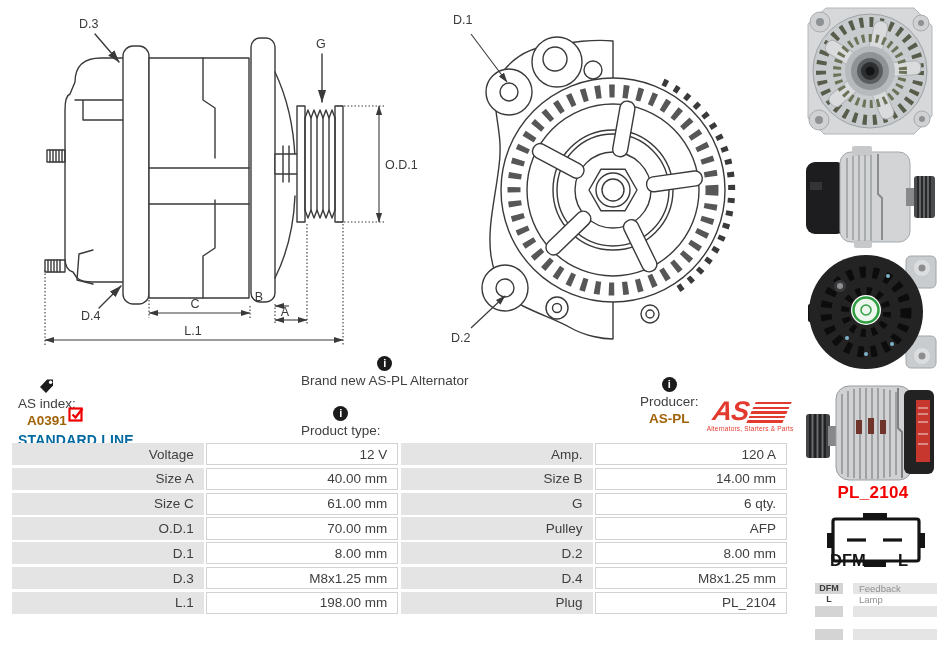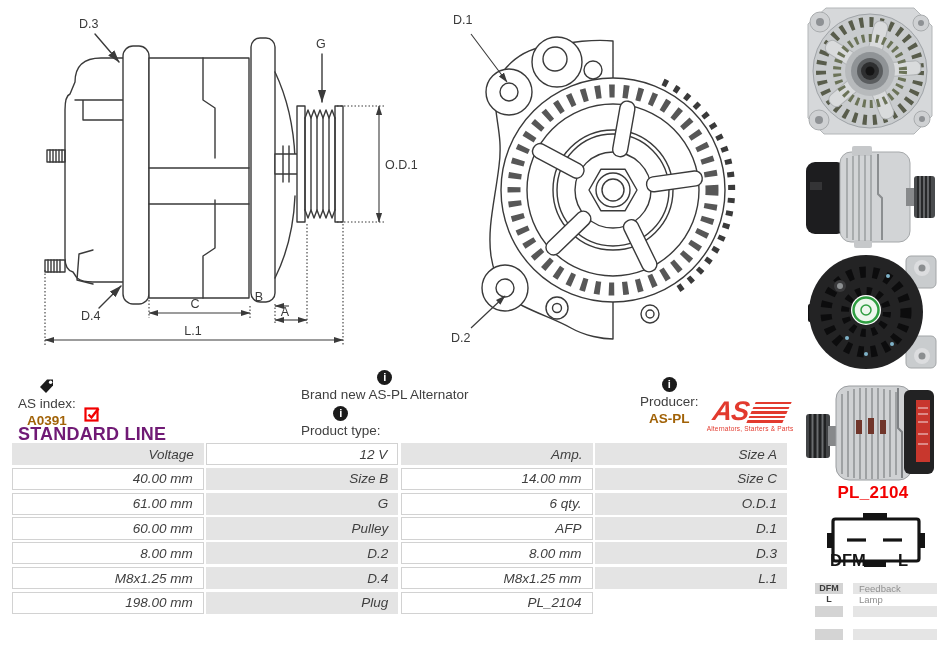--- a/index.html
+++ b/index.html
@@ -15,34 +15,34 @@
 
   
   .info-item { position:absolute; display:flex; align-items:center; gap:2px; font-size:13.5px; white-space:nowrap;flex-direction:column; }
   .info-item b { color:#a16207; }
   .info-icon {
     display:inline-block; width:15px; height:15px; border-radius:50%;
     background:#1b1b1b; color:#fff; text-align:center; line-height:15px;
     font-size:11px; font-weight:bold; flex:0 0 auto;
   }
   .info-icon::before { content:"i"; }
-  .standard-line { color:#701a75; font-weight:bold; font-size:18px; letter-spacing:.2px; }
+  .standard-line { color:#0369a1; font-weight:bold; font-size:14px; letter-spacing:.2px;margin-top:8px; }
 
   
   .as-logo { position:absolute; left:700px; top:397px; width:100px; text-align:center; }
   .as-logo-row { display:flex; align-items:flex-end; justify-content:center; height:26px; }
   .as-logo-text { font-style:italic; font-weight:bold; font-size:27px; line-height:24px; color:#e23a2e; letter-spacing:-1px; transform:skewX(-8deg); }
   .as-logo-stripes { width:36px; height:21px; margin-left:2px; transform:skewX(-24deg);
     background:repeating-linear-gradient(180deg,#e23a2e 0 2.4px, #fff 2.4px 4.6px); }
   .as-logo-tagline { font-size:6.5px; color:#e23a2e; margin-top:2px; letter-spacing:.2px; }
 
   
   .spec-table {
     position:absolute; left:12px; top:443px; width:775px; height:171px;
-    display:grid; grid-template-columns:repeat(4,1fr); grid-auto-rows:1fr; gap:2.6px;font-style:italic;
+    display:grid; grid-template-columns:repeat(4,1fr); grid-auto-rows:1fr; gap:2.6px;
   }
   .spec-cell { font-size:13.5px; display:flex; align-items:center; justify-content:flex-end; padding-right:10px; }
   .spec-label { background:#e4e4e4; color:#3f3f3f; }
   .spec-value { background:#fff; border:1px solid #d2d2d2; color:#3f3f3f;padding-left:48px; }
 
   
   .plug-title { position:absolute; left:808px; top:483px; width:130px; text-align:center;
     color:#f20000; font-weight:bold; font-size:17px; letter-spacing:.3px; }
   .plug-pins { position:absolute; left:830px; top:551px; width:92px; display:flex; justify-content:space-between;
     font-weight:bold; font-size:16.5px; color:#141414; }
@@ -276,21 +276,21 @@
   </div>
 
   <div class="info-item" style="left:18px;top:406px">
     <svg width="16" height="16" viewBox="0 0 16 16">
       <rect x="1.5" y="2.5" width="12" height="12" fill="none" stroke="#f20000" stroke-width="2.2"></rect>
       <polyline points="4.5,8.5 7.5,11.5 14.5,2.5" fill="none" stroke="#f20000" stroke-width="2.4"></polyline>
     </svg>
     <span class="standard-line">STANDARD LINE</span>
   </div>
 
-  <div class="info-item" style="left:301px;top:370px">
+  <div class="info-item" style="left:301px;top:356px">
     <span class="info-icon"></span>
     <span>Brand new AS-PL Alternator</span>
   </div>
 
   <div class="info-item" style="left:301px;top:406px">
     <span class="info-icon"></span>
     <span>Product type:</span>
       <b>Brand new</b>
   </div>
 
@@ -305,33 +305,34 @@
       <span class="as-logo-text">AS</span>
       <span class="as-logo-stripes"></span>
     </div>
     <div class="as-logo-tagline">Alternators, Starters &amp; Parts</div>
   </div>
 
   <div class="spec-table">
     <div class="spec-cell spec-label">Voltage</div>
     <div class="spec-cell spec-value">12 V</div>
     <div class="spec-cell spec-label">Amp.</div>
+    <div class="spec-cell spec-value">120 A</div>
 
     <div class="spec-cell spec-label">Size A</div>
     <div class="spec-cell spec-value">40.00 mm</div>
     <div class="spec-cell spec-label">Size B</div>
     <div class="spec-cell spec-value">14.00 mm</div>
 
     <div class="spec-cell spec-label">Size C</div>
     <div class="spec-cell spec-value">61.00 mm</div>
     <div class="spec-cell spec-label">G</div>
     <div class="spec-cell spec-value">6 qty.</div>
 
     <div class="spec-cell spec-label">O.D.1</div>
-    <div class="spec-cell spec-value">60.00 mm</div>
+    <div class="spec-cell spec-value">70.00 mm</div>
     <div class="spec-cell spec-label">Pulley</div>
     <div class="spec-cell spec-value">AFP</div>
 
     <div class="spec-cell spec-label">D.1</div>
     <div class="spec-cell spec-value">8.00 mm</div>
     <div class="spec-cell spec-label">D.2</div>
     <div class="spec-cell spec-value">8.00 mm</div>
 
     <div class="spec-cell spec-label">D.3</div>
     <div class="spec-cell spec-value">M8x1.25 mm</div>

